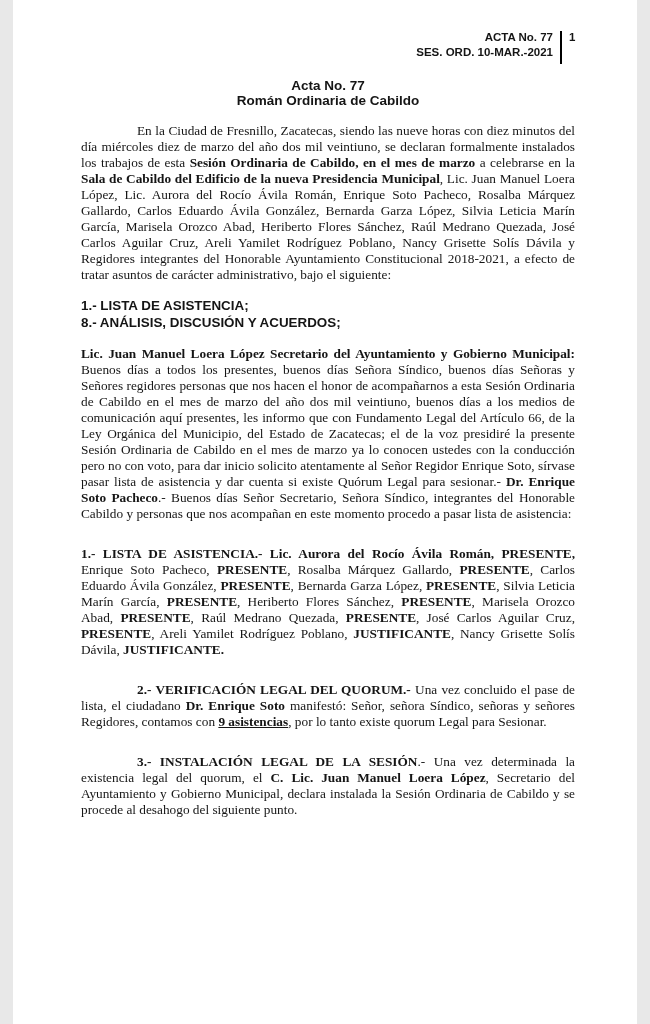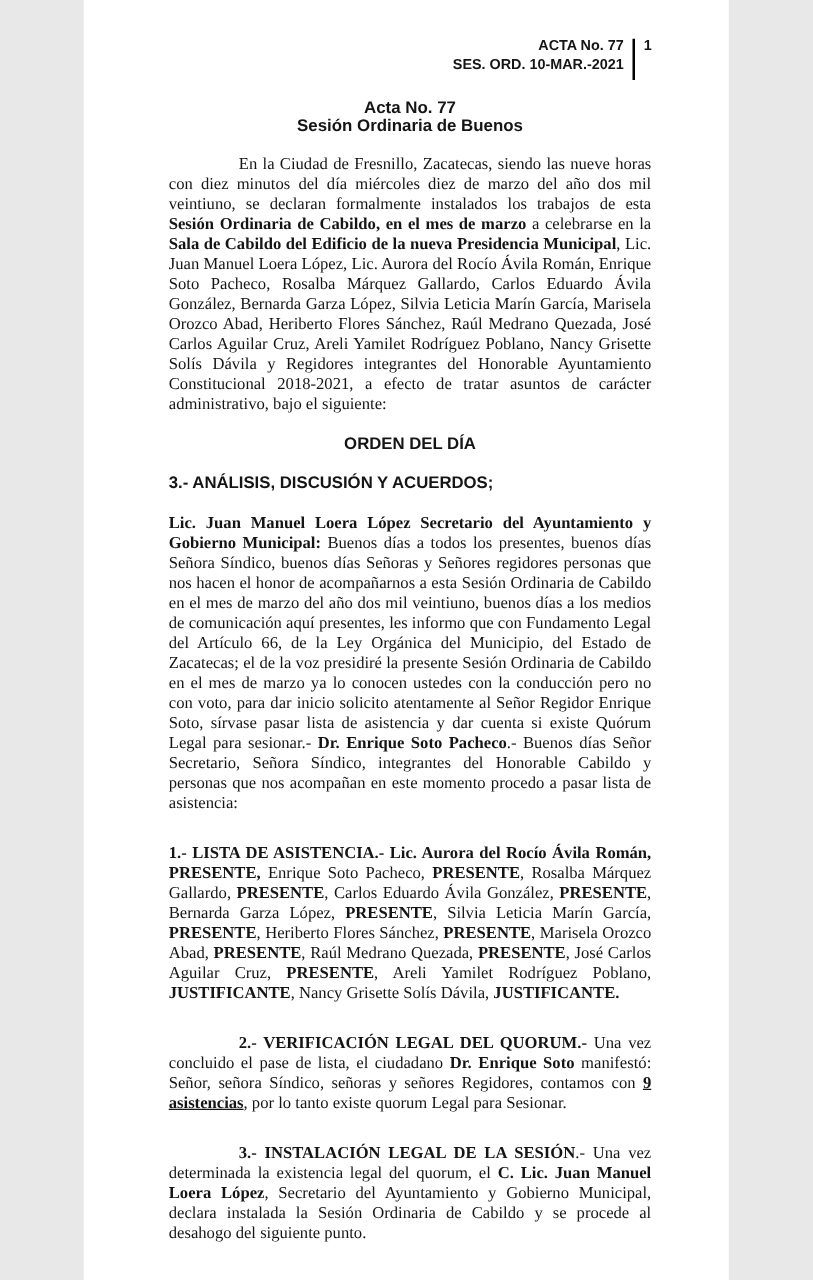--- a/index.html
+++ b/index.html
@@ -1,18 +1,18 @@
 <!DOCTYPE html>
 <html><head>
 <meta charset="utf-8">
 <style>
   html, body { margin: 0; padding: 0; background: #e8e8e8; }
   .page {
     position: relative;
-    width: 516px;
+    width: 624px;
     height: 1024px;
     margin: 0 auto;
     background: #ffffff;
     font-family: "Liberation Sans", sans-serif;
     color: #151515;
     overflow: hidden;
     box-sizing: border-box;
   }
   .content {
     padding: 30px 62px 0 68px;
@@ -88,29 +88,29 @@
       <div class="hdr-lines">
         <div>ACTA No. 77</div>
         <div>SES. ORD. 10-MAR.-2021</div>
       </div>
       <div class="hdr-bar"></div>
       <div class="hdr-num">1</div>
     </div>
 
     <div class="title">
       <div>Acta No. 77</div>
-      <div>Sesión Ordinaria de Buenos</div>
+      <div>Román Ordinaria de Cabildo</div>
     </div>
 
     <p class="para indent"><span>En la Ciudad de Fresnillo, Zacatecas, siendo las nueve horas con diez minutos del día miércoles diez de marzo del año dos mil veintiuno, se declaran formalmente instalados los trabajos de esta </span><span class="b">Sesión Ordinaria de Cabildo, en el mes de marzo</span><span> a celebrarse en la </span><span class="b">Sala de Cabildo del Edificio de la nueva Presidencia Municipal</span><span>, Lic. Juan Manuel Loera López, Lic. Aurora del Rocío Ávila Román, Enrique Soto Pacheco, Rosalba Márquez Gallardo, Carlos Eduardo Ávila González, Bernarda Garza López, Silvia Leticia Marín García, Marisela Orozco Abad, Heriberto Flores Sánchez, Raúl Medrano Quezada, José Carlos Aguilar Cruz, Areli Yamilet Rodríguez Poblano, Nancy Grisette Solís Dávila y Regidores integrantes del Honorable Ayuntamiento Constitucional 2018-2021, a efecto de tratar asuntos de carácter administrativo, bajo el siguiente:</span></p>
 
-    <div class="heading">ORDEN DEL DÍA</div>
 
     <div class="orden-list">
-      <div class="orden-item">3.- ANÁLISIS, DISCUSIÓN Y ACUERDOS;</div>
+      <div class="orden-item">1.- LISTA DE ASISTENCIA;</div>
+      <div class="orden-item">8.- ANÁLISIS, DISCUSIÓN Y ACUERDOS;</div>
     </div>
 
 
     <p class="para"><span class="b">Lic. Juan Manuel Loera López Secretario del Ayuntamiento y Gobierno Municipal:</span><span> Buenos días a todos los presentes, buenos días Señora Síndico, buenos días Señoras y Señores regidores personas que nos hacen el honor de acompañarnos a esta Sesión Ordinaria de Cabildo en el mes de marzo del año dos mil veintiuno, buenos días a los medios de comunicación aquí presentes, les informo que con Fundamento Legal del Artículo 66, de la Ley Orgánica del Municipio, del Estado de Zacatecas; el de la voz presidiré la presente Sesión Ordinaria de Cabildo en el mes de marzo ya lo conocen ustedes con la conducción pero no con voto, para dar inicio solicito atentamente al Señor Regidor Enrique Soto, sírvase pasar lista de asistencia y dar cuenta si existe Quórum Legal para sesionar.- </span><span class="b">Dr. Enrique Soto Pacheco</span><span>.- Buenos días Señor Secretario, Señora Síndico, integrantes del Honorable Cabildo y personas que nos acompañan en este momento procedo a pasar lista de asistencia:</span></p>
 
     <p class="para gap-lg"><span class="b">1.- LISTA DE ASISTENCIA.- Lic. Aurora del Rocío Ávila Román, PRESENTE,</span><span> Enrique Soto Pacheco, </span><span class="b">PRESENTE</span><span>, Rosalba Márquez Gallardo, </span><span class="b">PRESENTE</span><span>, Carlos Eduardo Ávila González, </span><span class="b">PRESENTE</span><span>, Bernarda Garza López, </span><span class="b">PRESENTE</span><span>, Silvia Leticia Marín García, </span><span class="b">PRESENTE</span><span>, Heriberto Flores Sánchez, </span><span class="b">PRESENTE</span><span>, Marisela Orozco Abad, </span><span class="b">PRESENTE</span><span>, Raúl Medrano Quezada, </span><span class="b">PRESENTE</span><span>, José Carlos Aguilar Cruz, </span><span class="b">PRESENTE</span><span>, Areli Yamilet Rodríguez Poblano, </span><span class="b">JUSTIFICANTE</span><span>, Nancy Grisette Solís Dávila, </span><span class="b">JUSTIFICANTE.</span></p>
 
     <p class="para indent gap-lg"><span class="b">2.- VERIFICACIÓN LEGAL DEL QUORUM.-</span><span> Una vez concluido el pase de lista, el ciudadano </span><span class="b">Dr. Enrique Soto</span><span> manifestó: Señor, señora Síndico, señoras y señores Regidores, contamos con </span><span class="b u">9 asistencias</span><span>, por lo tanto existe quorum Legal para Sesionar.</span></p>
 
     <p class="para indent gap-lg"><span class="b">3.- INSTALACIÓN LEGAL DE LA SESIÓN</span><span>.- Una vez determinada la existencia legal del quorum, el </span><span class="b">C. Lic. Juan Manuel Loera López</span><span>, Secretario del Ayuntamiento y Gobierno Municipal, declara instalada la Sesión Ordinaria de Cabildo y se procede al desahogo del siguiente punto.</span></p>

